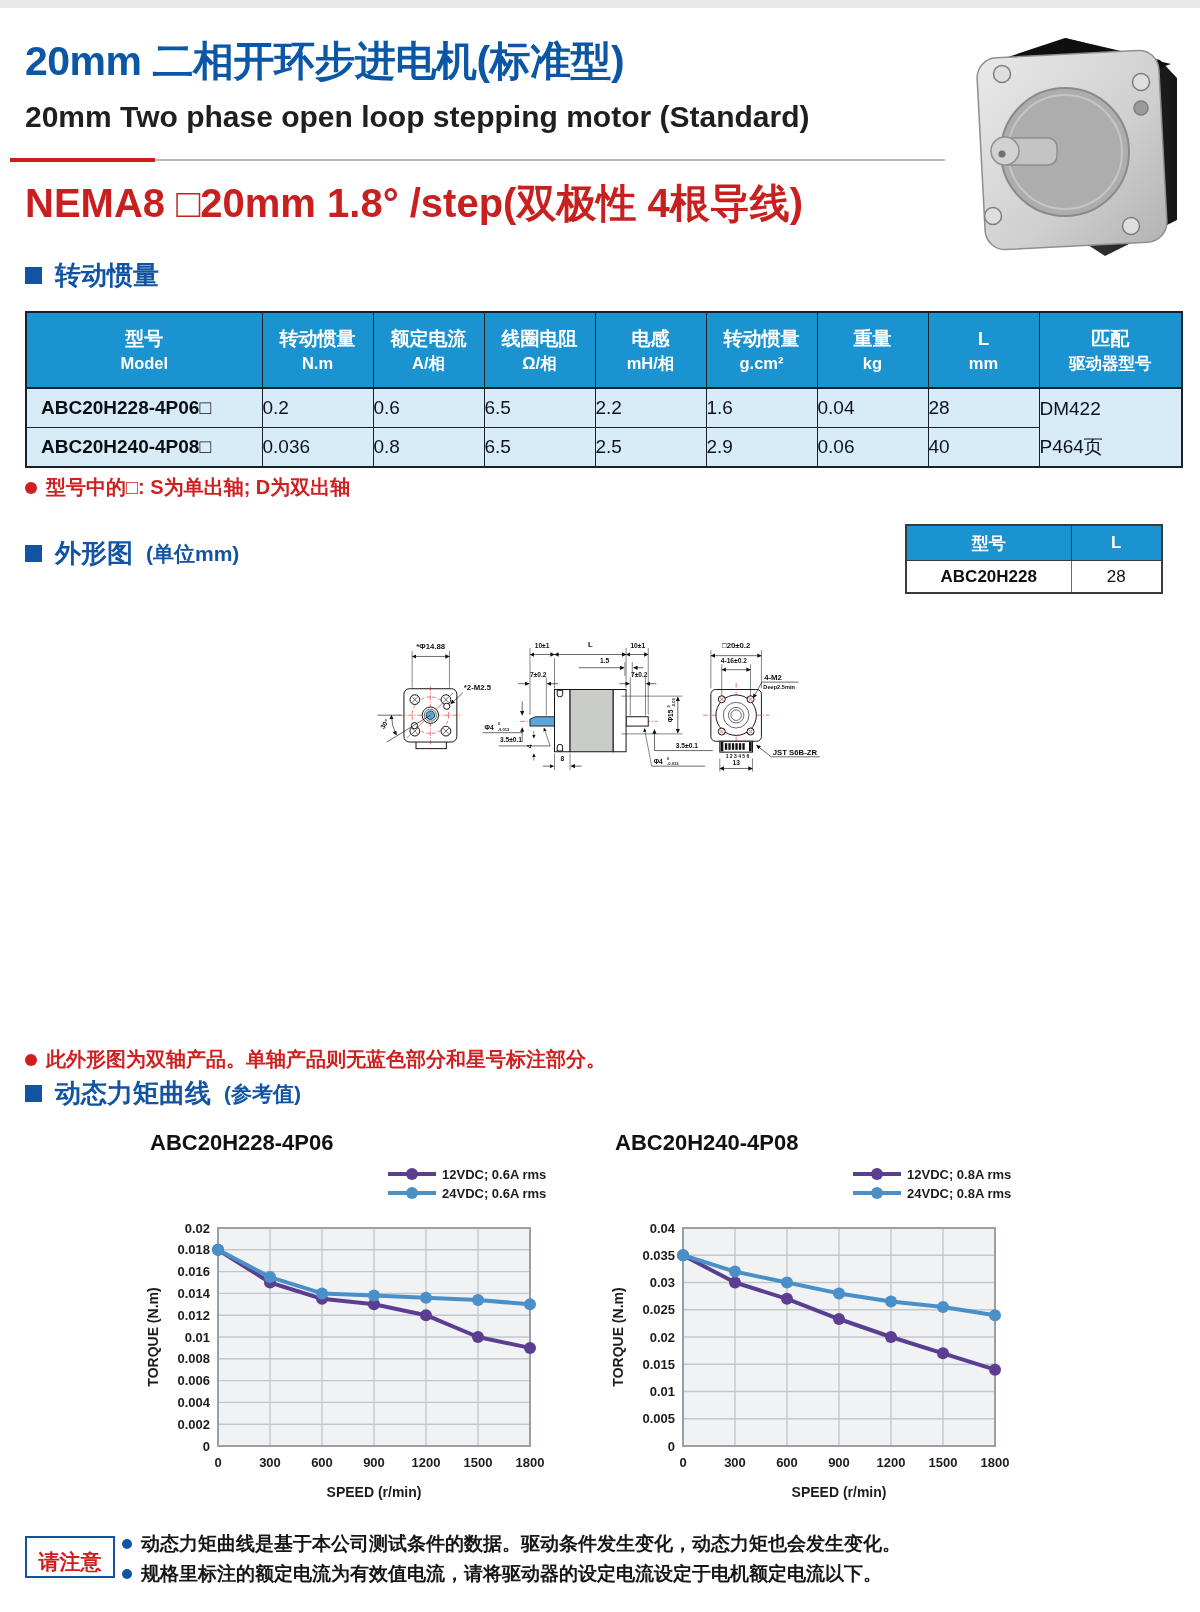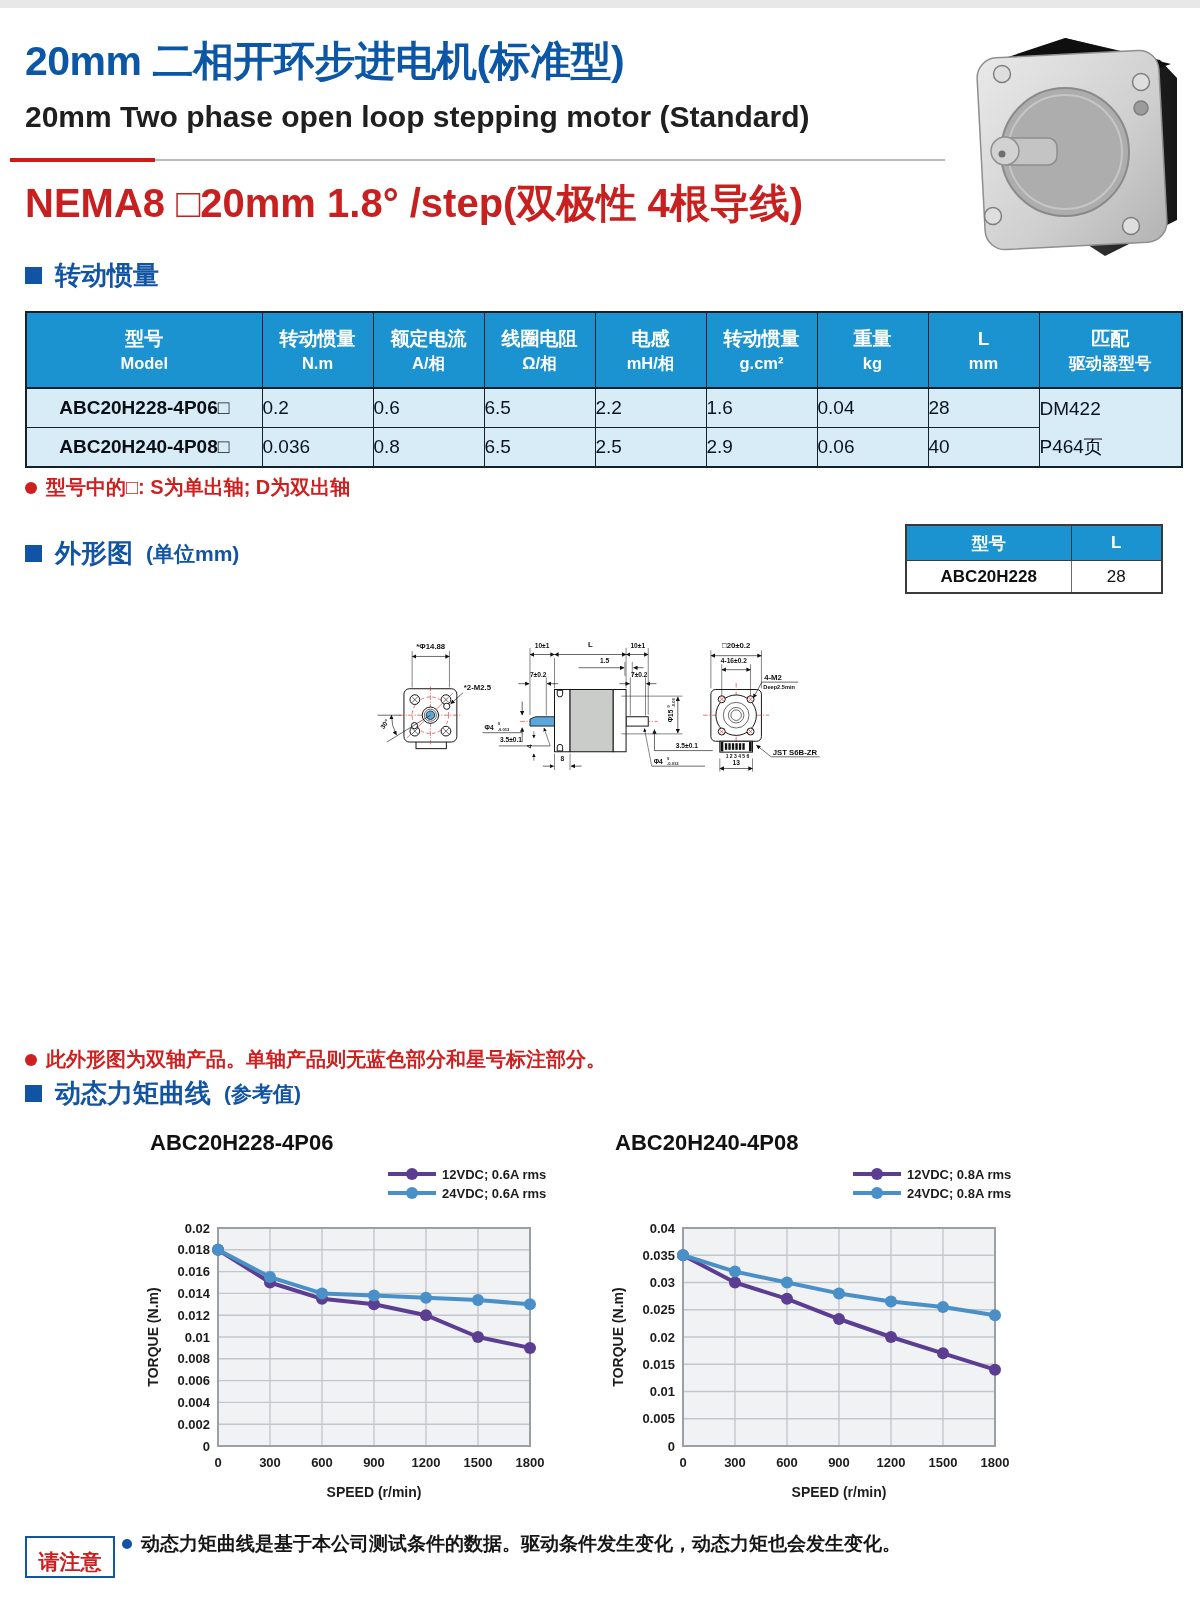--- a/index.html
+++ b/index.html
@@ -14,21 +14,21 @@
   .sec{display:flex;align-items:center;gap:13px}
   .sq{width:17px;height:17px;background:#1254a4}
   .sec-t{font-size:26px;font-weight:800;color:#1254a4;white-space:nowrap}
   .sec-sub{font-size:21px;font-weight:800;color:#1254a4;white-space:nowrap}
   table.spec{border-collapse:collapse;table-layout:fixed;width:1156px;border:2px solid #15222b}
   table.spec th{background:#1b93d0;color:#fff;height:74px;border:1px solid #15222b;
                 border-bottom:2px solid #15222b;font-size:19px;font-weight:700;line-height:1.35;padding:0}
   table.spec th .h2{font-size:16.5px;font-weight:700}
   table.spec td{background:#d8ecf8;height:38px;border:1px solid #15222b;
                 font-size:19px;color:#0d1320;font-weight:500;padding:0}
-  table.spec td.model{text-align:center;font-weight:700;color:#0a0f16}
+  table.spec td.model{text-align:left;padding-left:14px;font-weight:700;color:#0a0f16}
   table.spec td.driver div{height:38px;line-height:38px}
   .note{display:flex;align-items:center;gap:9px;font-size:20px;font-weight:600;color:#cf1f1f;white-space:nowrap}
   .dot{width:12px;height:12px;border-radius:50%;background:#cf1f1f;flex:0 0 auto}
   table.size{border-collapse:collapse;table-layout:fixed;width:256px;border:2px solid #3a3a3a}
   table.size th{background:#1b93d0;color:#fff;font-size:17px;font-weight:700;height:34px;border:1px solid #3a3a3a;padding:0}
   table.size td{background:#fff;height:31px;text-align:center;font-size:17px;color:#101010;border:1px solid #6b6b6b;padding:0}
   table.size td.m{font-weight:700}
   .chart-block{position:absolute;width:455px}
   .chart-title{font-size:22px;font-weight:800;color:#111;padding-left:10px;height:28px}
   svg text.tick{font-size:13px;font-weight:700;fill:#1c1c1c}
@@ -545,15 +545,19 @@
   </div>
 
   <div class="abs badge" style="left:25px;top:1528px">
     <span>请注意</span>
   </div>
   <div class="abs" style="left:122px;top:1521px">
     <div class="fb">
       <span class="bdot"></span>
       <span>动态力矩曲线是基于本公司测试条件的数据。驱动条件发生变化，动态力矩也会发生变化。</span>
     </div>
+    <div class="fb">
+      <span class="bdot"></span>
+      <span>规格里标注的额定电流为有效值电流，请将驱动器的设定电流设定于电机额定电流以下。</span>
+    </div>
   </div>
 
 </div>
 
 </body></html>

